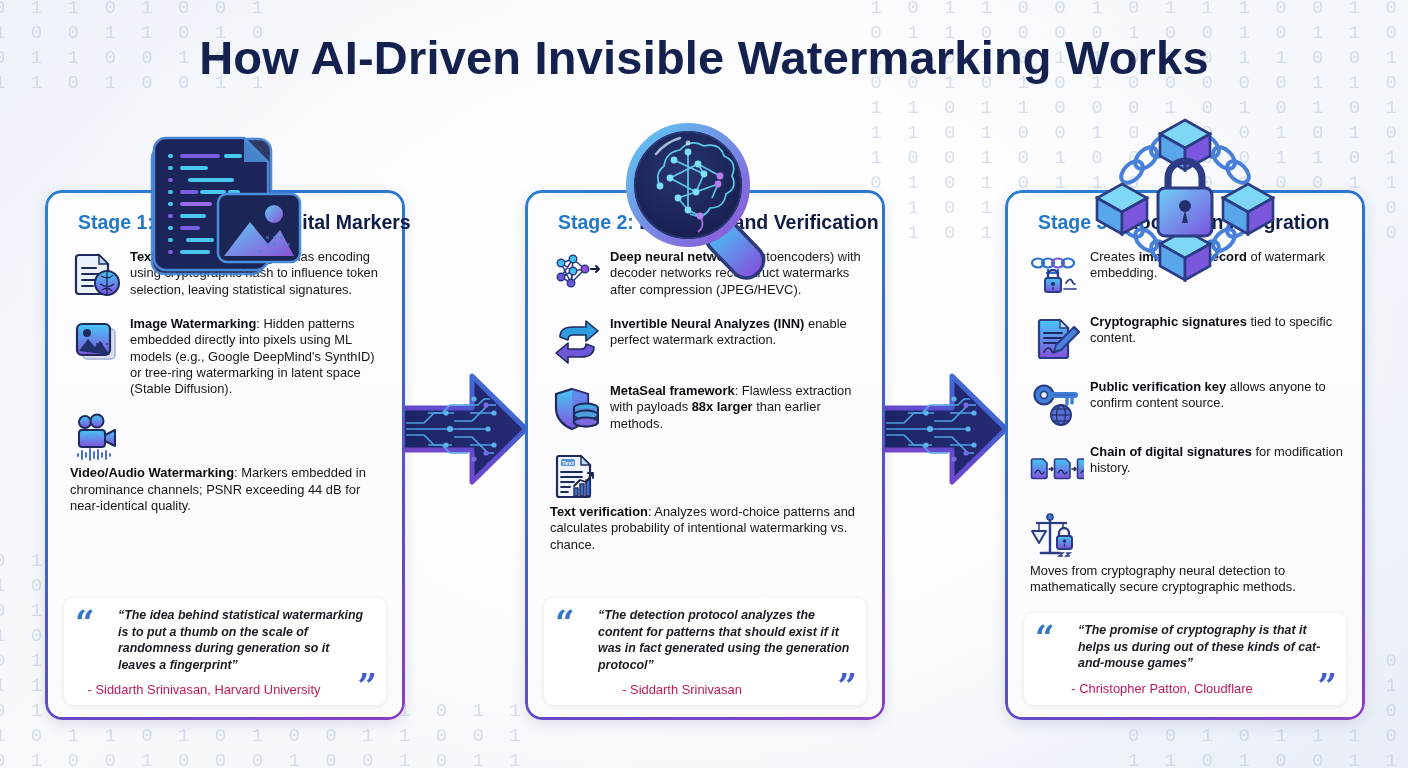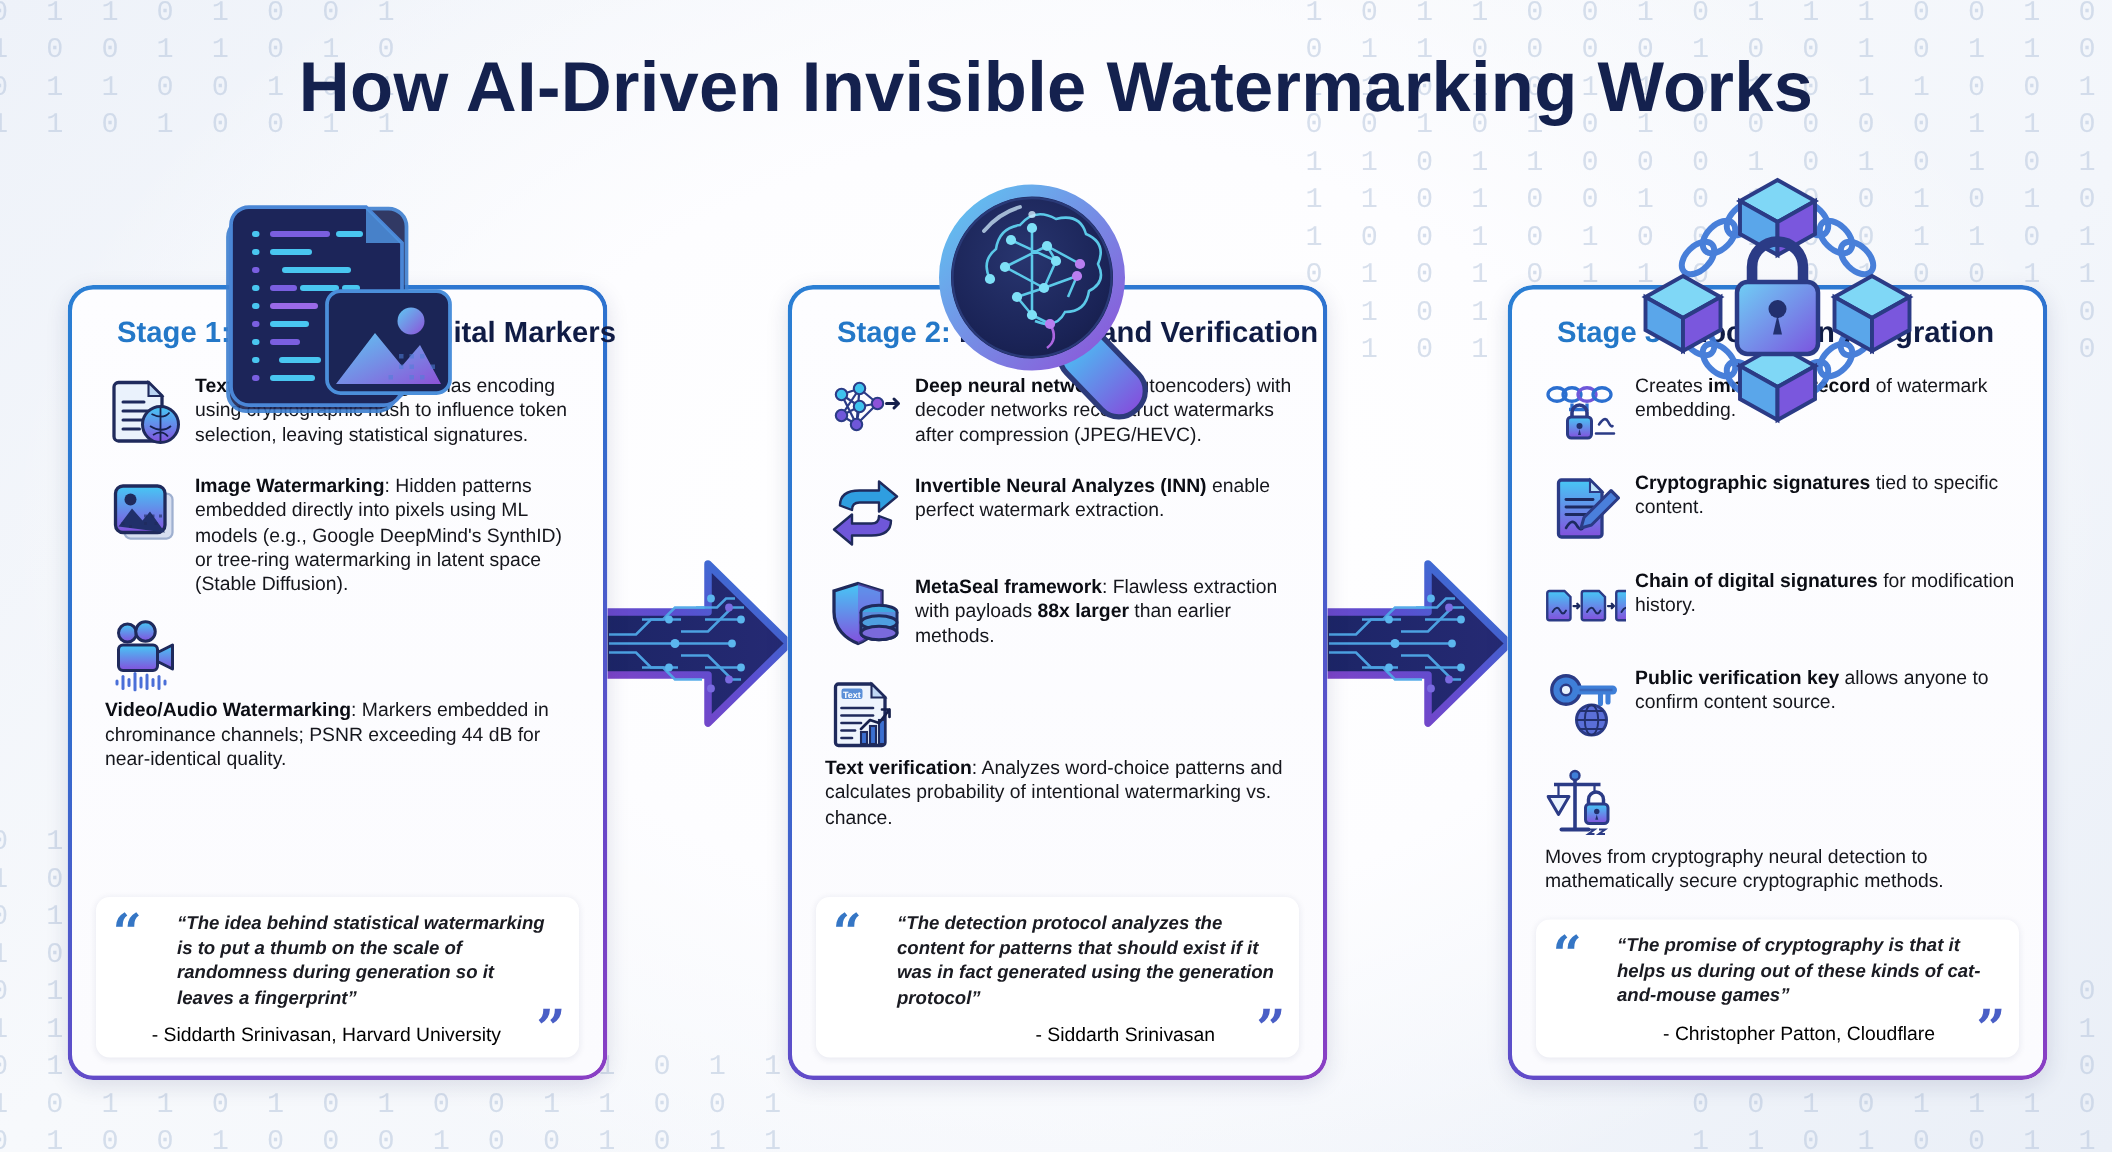--- a/index.html
+++ b/index.html
@@ -148,22 +148,22 @@
     margin-left:44px;
     font-size:12.4px;
     line-height:16.5px;
     font-style:italic;
     font-weight:bold;
     color:#1a1b22;
   }
   .q-attr{
     margin-top:9px;
     font-size:12.9px;
-    color:#000000;
-    text-align:right;
+    color:#be185d;
+    text-align:center;
     padding-right:38px;
   }
   #quote-1 .q-attr{ padding-right:36px; }
   #quote-2 .q-attr{ padding-right:40px; }
   #quote-3 .q-attr{ padding-right:40px; }
 
   
   .hero{
     position:absolute;
     z-index:5;
@@ -677,61 +677,61 @@
           <path d="M42 10 l5 5" stroke="#2b3b86" stroke-width="2"></path>
         </svg>
       </span>
       <p class="b-text">
         <b>Cryptographic signatures</b><span> tied to specific content.</span>
       </p>
     </div>
 
     <div class="bullet">
       <span class="b-icon">
-        <svg width="54" height="40" viewBox="0 0 54 40">
-          <g>
-            <path d="M3 9 h10 l4 4 v14 a1.5 1.5 0 0 1 -1.5 1.5 H3 a1.5 1.5 0 0 1 -1.5 -1.5 V10.5 A1.5 1.5 0 0 1 3 9 z" fill="url(#gCyanPurp)" stroke="#2b3b86" stroke-width="1.6"></path>
-            <path d="M5 23 q3 -5 5 -1 t4 0" stroke="#1d2a60" stroke-width="1.3" fill="none" stroke-linecap="round"></path>
-          </g>
-          <path d="M19 19 h4 m-1.5 -1.5 l1.5 1.5 l-1.5 1.5" stroke="#1d2a60" stroke-width="1.5" fill="none" stroke-linecap="round" stroke-linejoin="round"></path>
-          <g>
-            <path d="M26 9 h10 l4 4 v14 a1.5 1.5 0 0 1 -1.5 1.5 H26 a1.5 1.5 0 0 1 -1.5 -1.5 V10.5 A1.5 1.5 0 0 1 26 9 z" fill="url(#gCyanPurp)" stroke="#2b3b86" stroke-width="1.6"></path>
-            <path d="M28 23 q3 -5 5 -1 t4 0" stroke="#1d2a60" stroke-width="1.3" fill="none" stroke-linecap="round"></path>
-          </g>
-          <path d="M42 19 h4 m-1.5 -1.5 l1.5 1.5 l-1.5 1.5" stroke="#1d2a60" stroke-width="1.5" fill="none" stroke-linecap="round" stroke-linejoin="round"></path>
-          <g>
-            <path d="M49 9 h10 l4 4 v14 a1.5 1.5 0 0 1 -1.5 1.5 H49 a1.5 1.5 0 0 1 -1.5 -1.5 V10.5 A1.5 1.5 0 0 1 49 9 z" fill="url(#gCyanPurp)" stroke="#2b3b86" stroke-width="1.6"></path>
-            <path d="M51 23 q3 -5 5 -1 t4 0" stroke="#1d2a60" stroke-width="1.3" fill="none" stroke-linecap="round"></path>
-          </g>
-        </svg>
-      </span>
-      <p class="b-text">
-        <b>Chain of digital signatures</b><span> for modification history.</span>
-      </p>
-    </div>
-
-    <div class="bullet">
-      <span class="b-icon">
         <svg width="50" height="46" viewBox="0 0 50 46">
           <circle cx="12" cy="13" r="9.5" fill="#3f7fd8" stroke="#2b3b86" stroke-width="2.2"></circle>
           <circle cx="12" cy="13" r="3.5" fill="#eaf3fd" stroke="#2b3b86" stroke-width="1.6"></circle>
           <path d="M21 13 h22" stroke="#3f7fd8" stroke-width="6" stroke-linecap="round"></path>
           <path d="M21 13 h22" stroke="#2b3b86" stroke-width="1.6" fill="none" opacity=".35"></path>
           <path d="M35 16 v6 M40 16 v5" stroke="#3f7fd8" stroke-width="3.4" stroke-linecap="round"></path>
           <circle cx="29" cy="33" r="10" fill="#5a6fd8" stroke="#2b3b86" stroke-width="2"></circle>
           <g stroke="#22306e" stroke-width="1.3" fill="none">
             <ellipse cx="29" cy="33" rx="4.5" ry="10"></ellipse>
                 <line x1="19" y1="33" x2="39" y2="33"></line>
             <line x1="21" y1="27" x2="37" y2="27"></line>
                 <line x1="21" y1="39" x2="37" y2="39"></line>
           </g>
         </svg>
       </span>
       <p class="b-text">
         <b>Public verification key</b><span> allows anyone to confirm content source.</span>
+      </p>
+    </div>
+
+    <div class="bullet">
+      <span class="b-icon">
+        <svg width="54" height="40" viewBox="0 0 54 40">
+          <g>
+            <path d="M3 9 h10 l4 4 v14 a1.5 1.5 0 0 1 -1.5 1.5 H3 a1.5 1.5 0 0 1 -1.5 -1.5 V10.5 A1.5 1.5 0 0 1 3 9 z" fill="url(#gCyanPurp)" stroke="#2b3b86" stroke-width="1.6"></path>
+            <path d="M5 23 q3 -5 5 -1 t4 0" stroke="#1d2a60" stroke-width="1.3" fill="none" stroke-linecap="round"></path>
+          </g>
+          <path d="M19 19 h4 m-1.5 -1.5 l1.5 1.5 l-1.5 1.5" stroke="#1d2a60" stroke-width="1.5" fill="none" stroke-linecap="round" stroke-linejoin="round"></path>
+          <g>
+            <path d="M26 9 h10 l4 4 v14 a1.5 1.5 0 0 1 -1.5 1.5 H26 a1.5 1.5 0 0 1 -1.5 -1.5 V10.5 A1.5 1.5 0 0 1 26 9 z" fill="url(#gCyanPurp)" stroke="#2b3b86" stroke-width="1.6"></path>
+            <path d="M28 23 q3 -5 5 -1 t4 0" stroke="#1d2a60" stroke-width="1.3" fill="none" stroke-linecap="round"></path>
+          </g>
+          <path d="M42 19 h4 m-1.5 -1.5 l1.5 1.5 l-1.5 1.5" stroke="#1d2a60" stroke-width="1.5" fill="none" stroke-linecap="round" stroke-linejoin="round"></path>
+          <g>
+            <path d="M49 9 h10 l4 4 v14 a1.5 1.5 0 0 1 -1.5 1.5 H49 a1.5 1.5 0 0 1 -1.5 -1.5 V10.5 A1.5 1.5 0 0 1 49 9 z" fill="url(#gCyanPurp)" stroke="#2b3b86" stroke-width="1.6"></path>
+            <path d="M51 23 q3 -5 5 -1 t4 0" stroke="#1d2a60" stroke-width="1.3" fill="none" stroke-linecap="round"></path>
+          </g>
+        </svg>
+      </span>
+      <p class="b-text">
+        <b>Chain of digital signatures</b><span> for modification history.</span>
       </p>
     </div>
 
     <div class="bullet">
       <span class="b-icon">
         <svg width="52" height="48" viewBox="0 0 52 48">
           <circle cx="19" cy="6" r="3" fill="#3f7fd8" stroke="#2b3b86" stroke-width="1.6"></circle>
           <line x1="19" y1="9" x2="19" y2="42" stroke="#2b3b86" stroke-width="2.4"></line>
           <line x1="5" y1="12" x2="36" y2="12" stroke="#2b3b86" stroke-width="2.2"></line>
           <line x1="8" y1="12" x2="8" y2="20" stroke="#2b3b86" stroke-width="1.5"></line>

